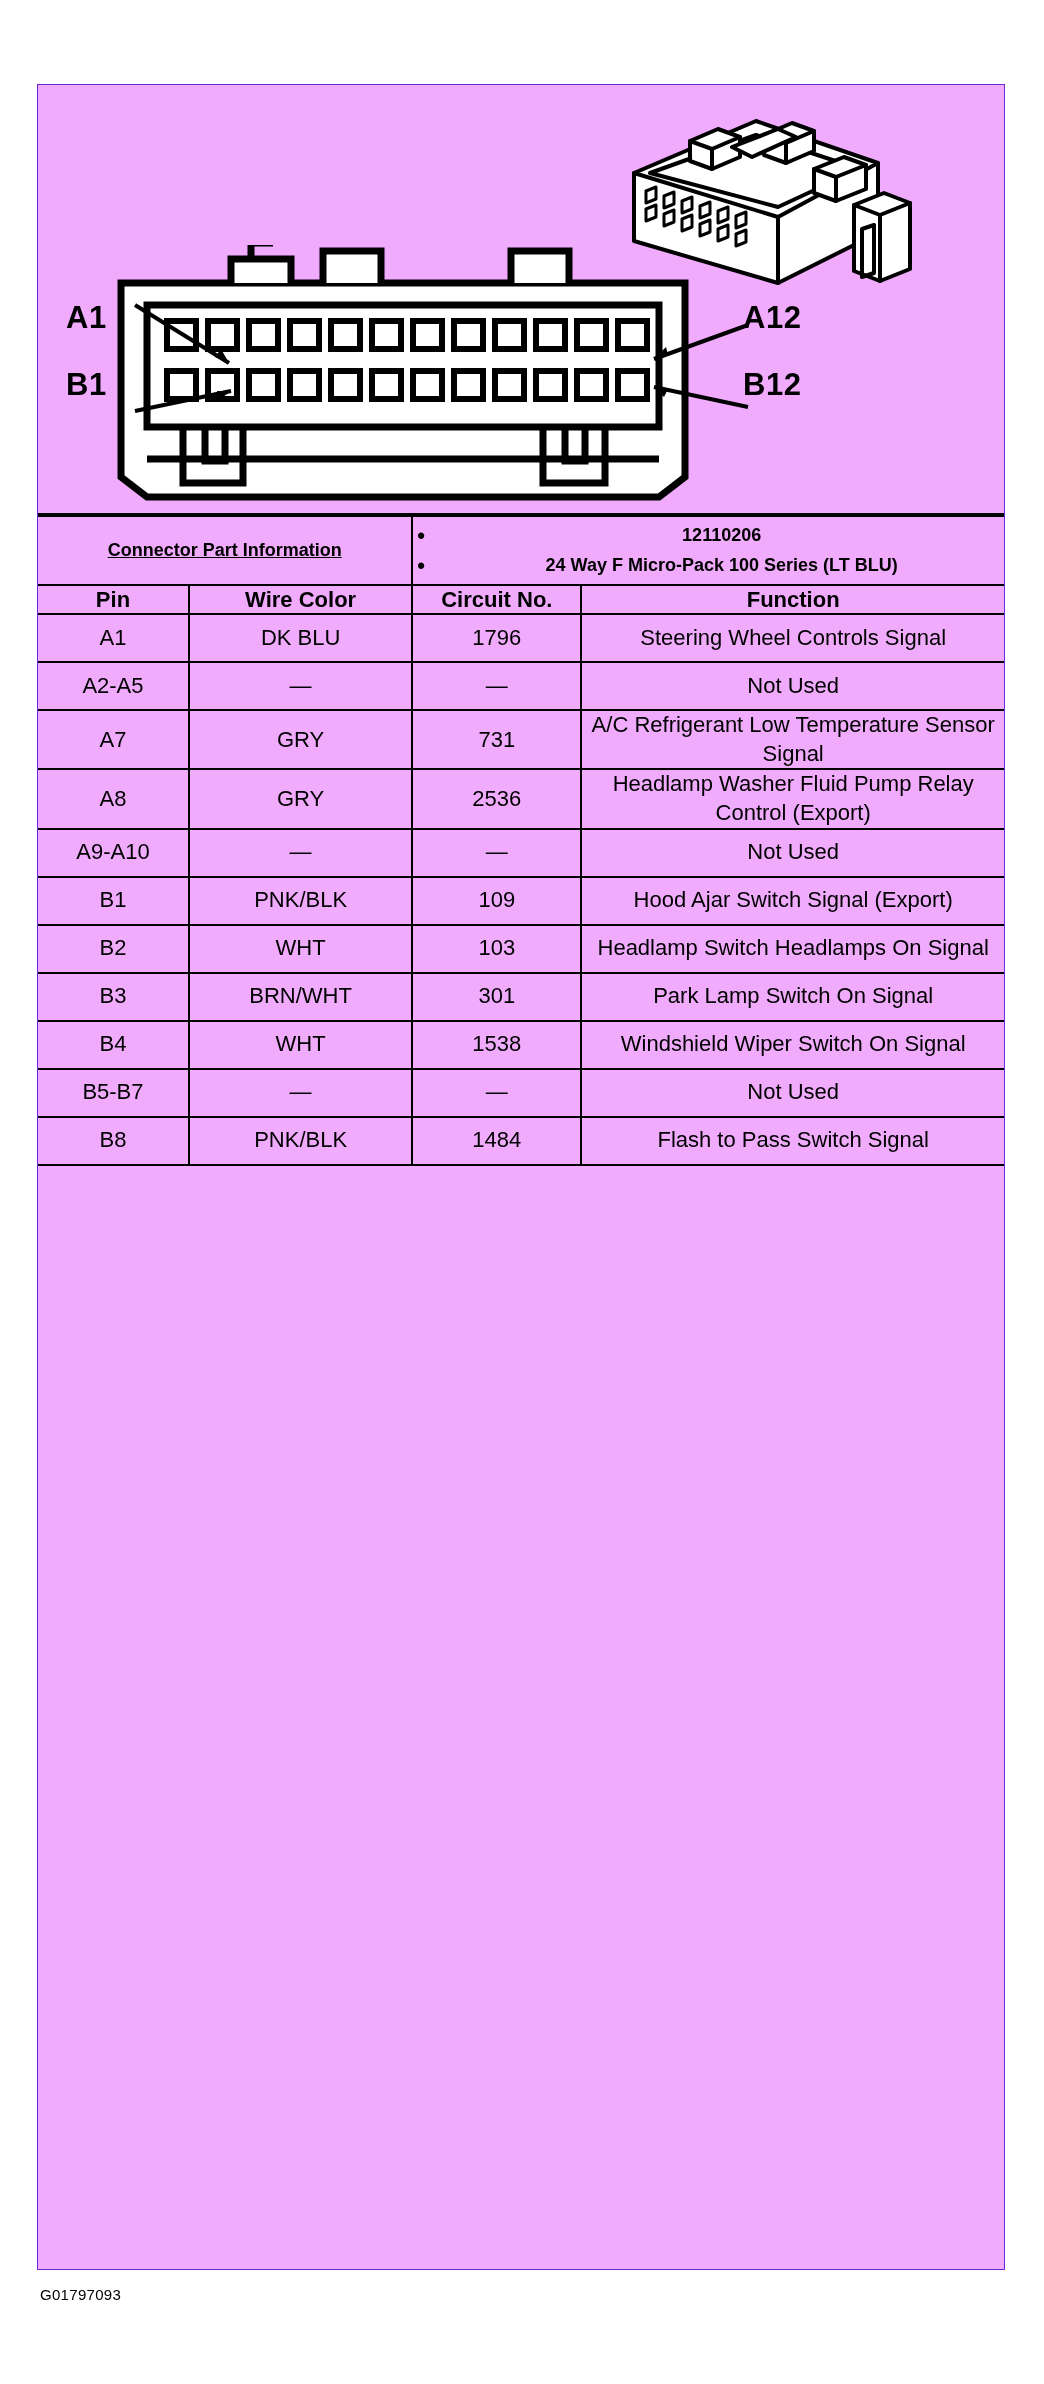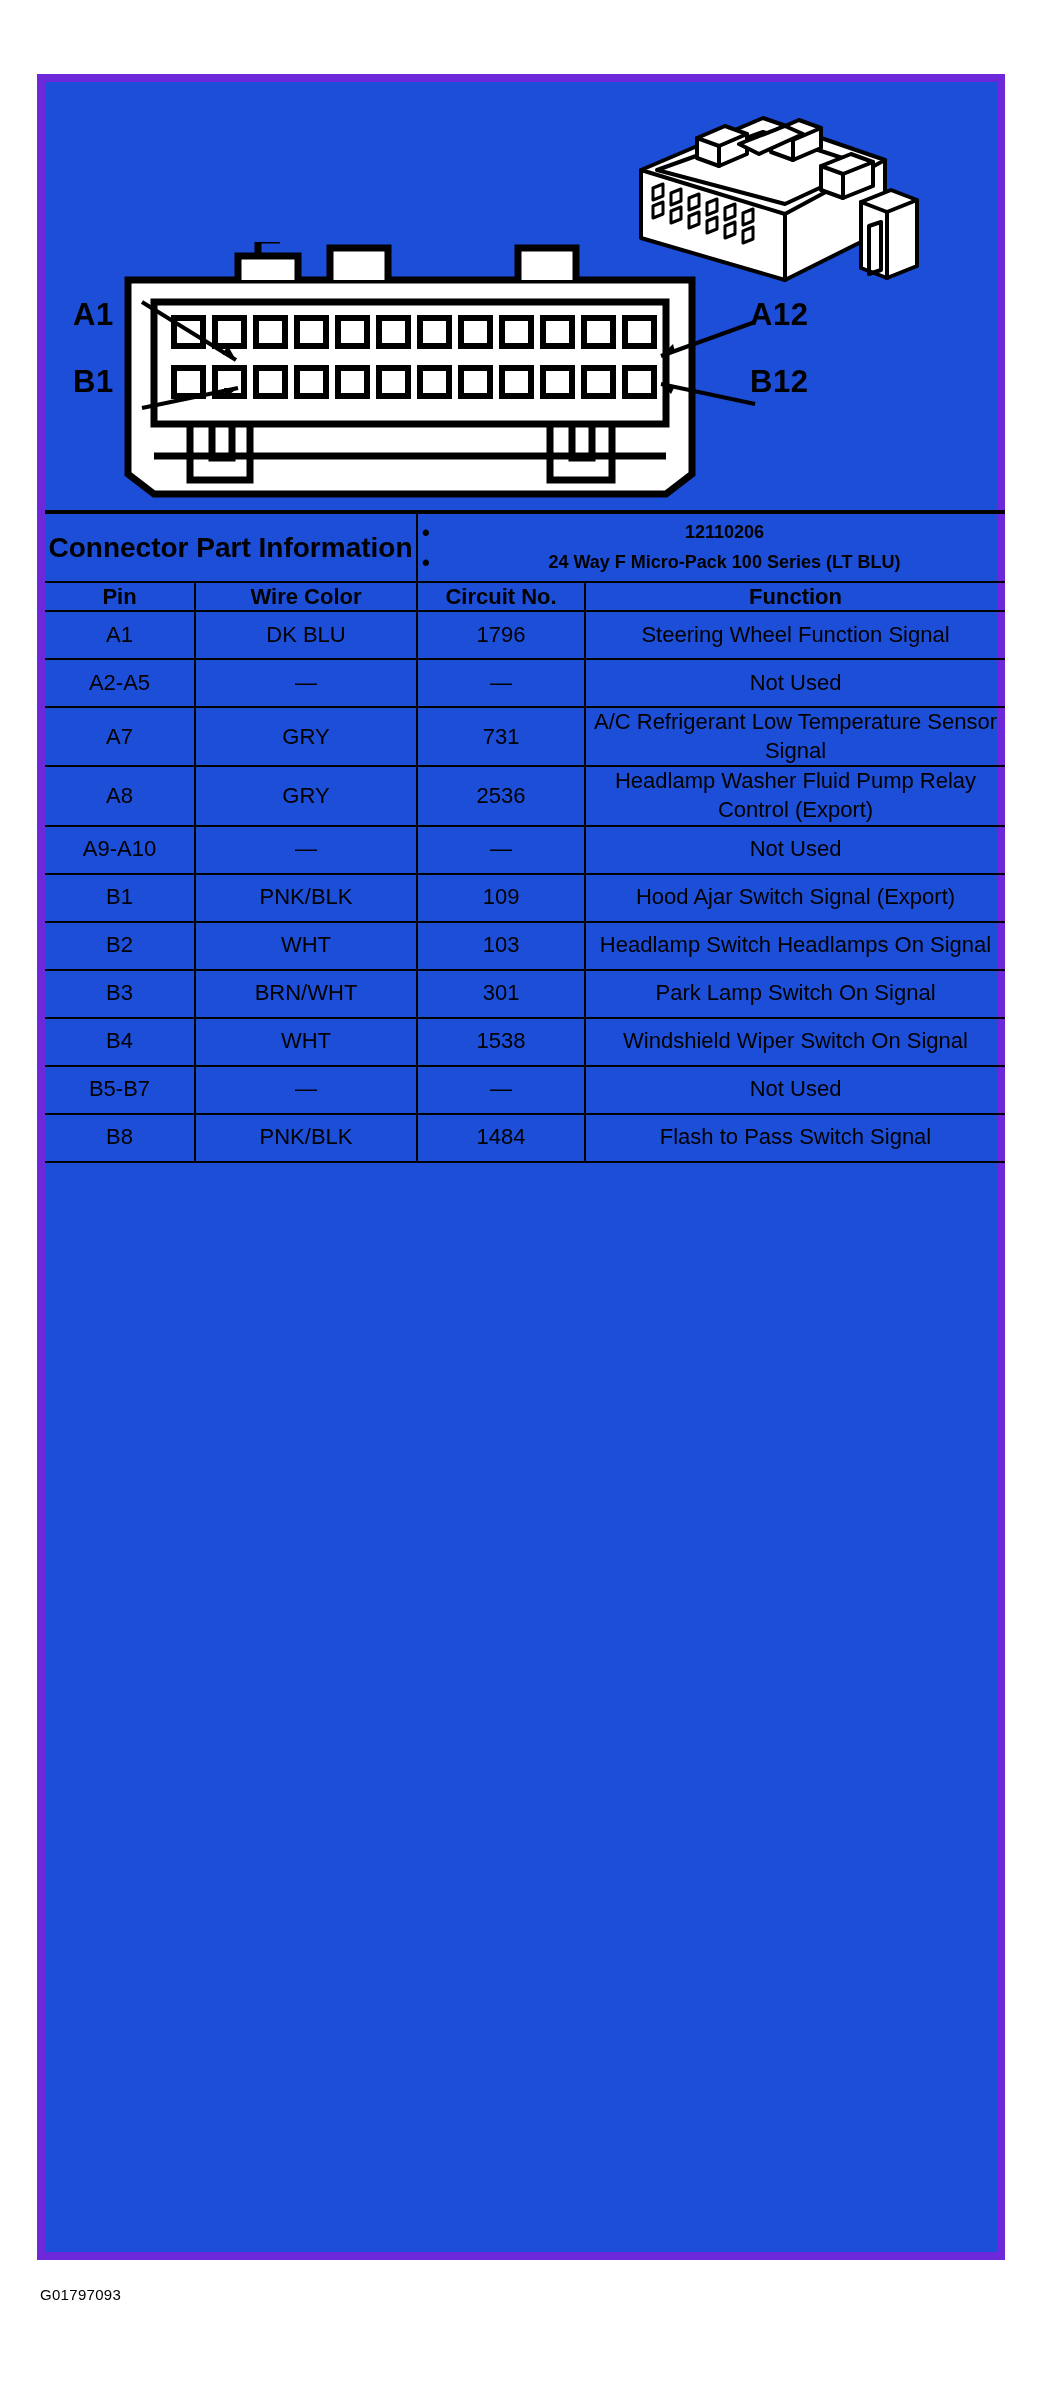--- a/index.html
+++ b/index.html
@@ -1,20 +1,20 @@
 <!DOCTYPE html>
 <html><head>
 <meta charset="utf-8">
 <style>
   html,body{margin:0;padding:0;background:#fff;}
   body{width:1044px;height:2384px;position:relative;
        font-family:"Liberation Sans","DejaVu Sans",sans-serif;color:#000;}
 
-  .sheet{position:absolute;left:37px;top:74px;width:968px;height:2186px;
-         border:8px solid #6d28d9;box-sizing:border-box;background:#1d4ed8;}
+  .sheet{position:absolute;left:37px;top:84px;width:968px;height:2186px;
+         border:1px solid #6d28d9;box-sizing:border-box;background:#f0abfc;}
 
   
   .figure{position:relative;height:428px;width:100%;}
 
   
   .iso{position:absolute;left:590px;top:28px;width:340px;height:190px;}
   .iso svg{display:block;width:100%;height:100%;}
 
   
   .face{position:absolute;left:75px;top:160px;width:580px;height:260px;}
@@ -34,21 +34,21 @@
   table.pins td,table.pins th{border:2px solid #000;padding:0;
              vertical-align:middle;text-align:center;}
   table.pins td:first-child,table.pins th:first-child{border-left:0;}
   table.pins td:last-child,table.pins th:last-child{border-right:0;}
 
   col.c-pin{width:150px;}
   col.c-color{width:222px;}
   col.c-circ{width:168px;}
   col.c-func{width:420px;}
 
-  .cpi-label{font-weight:700;font-size:28px;line-height:1.25;padding:22px 8px;}
+  .cpi-label{font-weight:700;font-size:18px;line-height:1.25;padding:22px 8px;text-decoration:underline;}
   .cpi-list{text-align:left;padding:14px 10px 14px 18px;}
   .cpi-list ul{list-style:none;margin:0;padding:0;}
   .cpi-list li{font-weight:700;font-size:18px;line-height:1.27;
                position:relative;padding-left:26px;margin:7px 0;}
   .cpi-list li::before{content:"\2022";position:absolute;left:4px;top:-2px;
                font-size:22px;line-height:1.27;}
 
   th.hdr{font-weight:700;font-size:22px;line-height:1.25;padding:14px 4px;margin-left:32px;}
 
   td.cell{font-size:22px;line-height:1.3;padding:10px 6px;height:46px;}
@@ -217,21 +217,21 @@
         <th class="hdr">Wire Color</th>
         <th class="hdr">Circuit No.</th>
         <th class="hdr">Function</th>
       </tr>
     </tbody>
     <tbody id="rows-body">
         <tr>
           <td class="cell">A1</td>
           <td class="cell">DK BLU</td>
           <td class="cell">1796</td>
-          <td class="cell func">Steering Wheel Function Signal</td>
+          <td class="cell func">Steering Wheel Controls Signal</td>
         </tr>
         <tr>
           <td class="cell">A2-A5</td>
           <td class="cell dash">—</td>
           <td class="cell dash">—</td>
           <td class="cell func">Not Used</td>
         </tr>
         <tr>
           <td class="cell">A7</td>
           <td class="cell">GRY</td>

